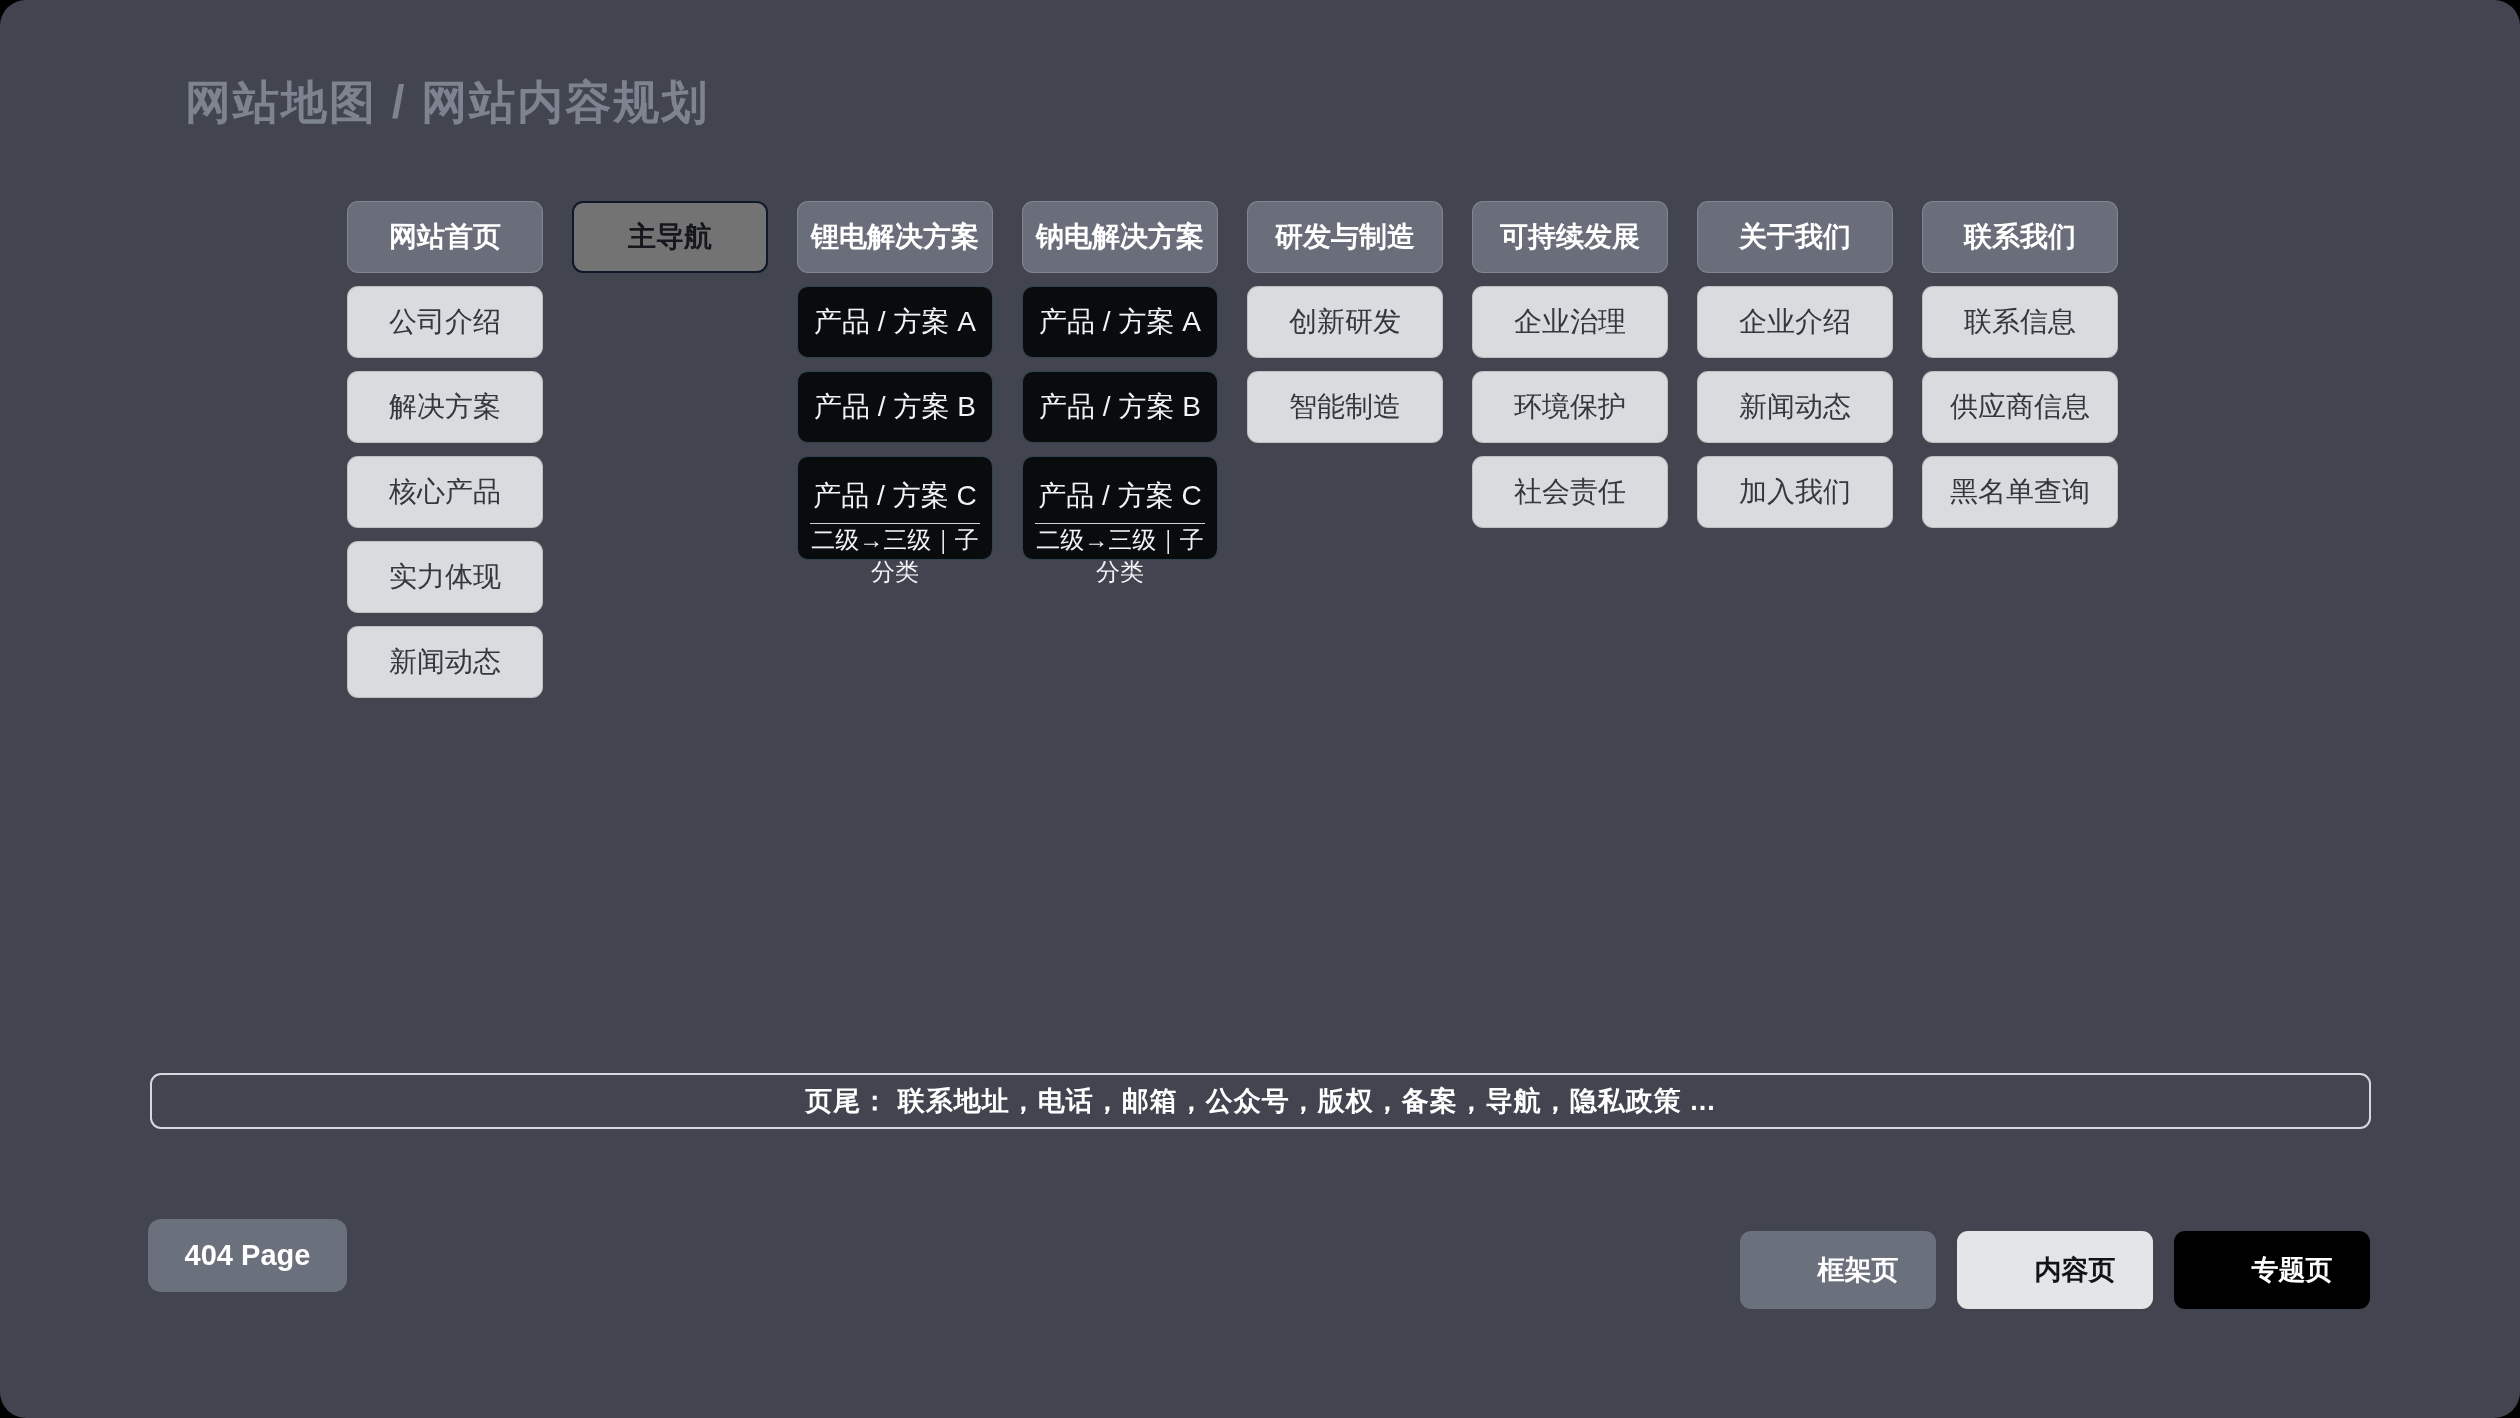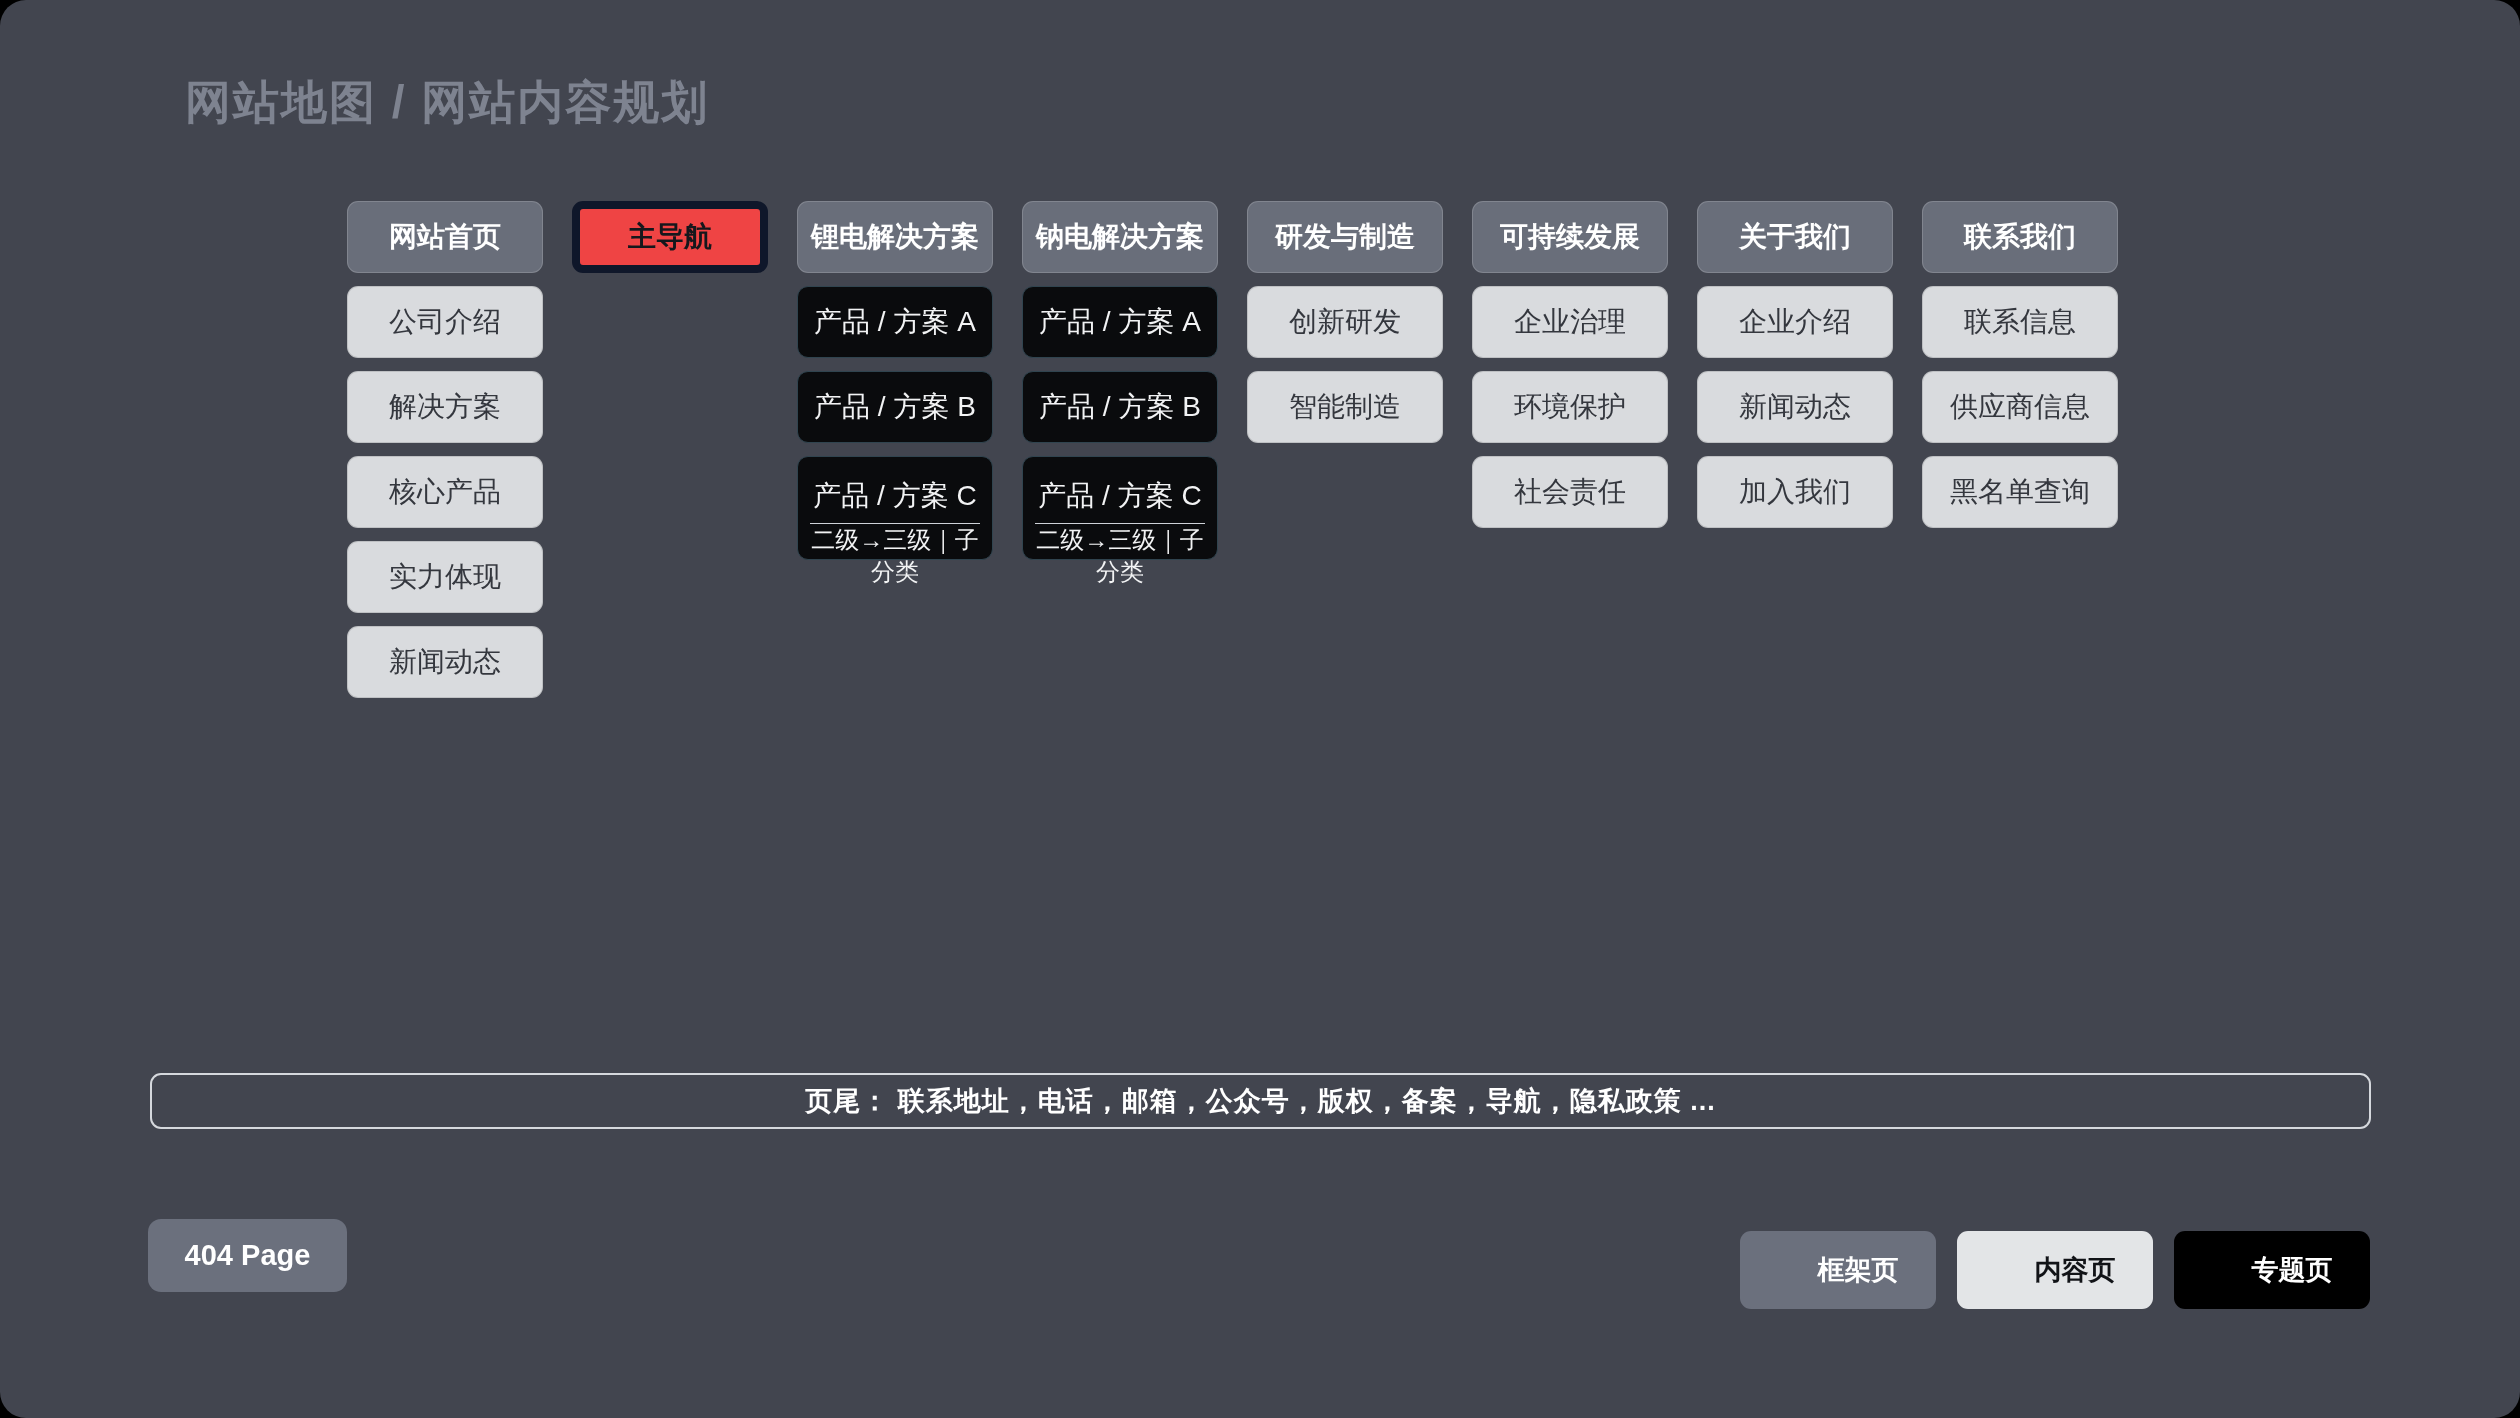--- a/index.html
+++ b/index.html
@@ -23,21 +23,21 @@
   .node{
     box-sizing:border-box;width:196px;height:72px;border-radius:11px;
     display:flex;align-items:center;justify-content:center;
     font-size:28px;text-align:center;
   }
   .node.hdr-gray{
     background:#696e7a;border:1px solid rgba(255,255,255,0.16);
     color:#fff;font-weight:700;
   }
   .node.hdr-selected{
-    background:#ef4444;border:8px solid #0f172a;
+    background:#737373;border:2px solid #0f172a;
     color:#15171c;font-weight:700;
   }
   .node.light{
     background:#d9dbde;border:1px solid rgba(0,0,0,0.12);
     color:#34373e;font-weight:400;
   }
   .node.dark{
     background:#0a0b0d;border:1px solid #30444f;
     color:#f2f3f4;font-weight:400;
   }

